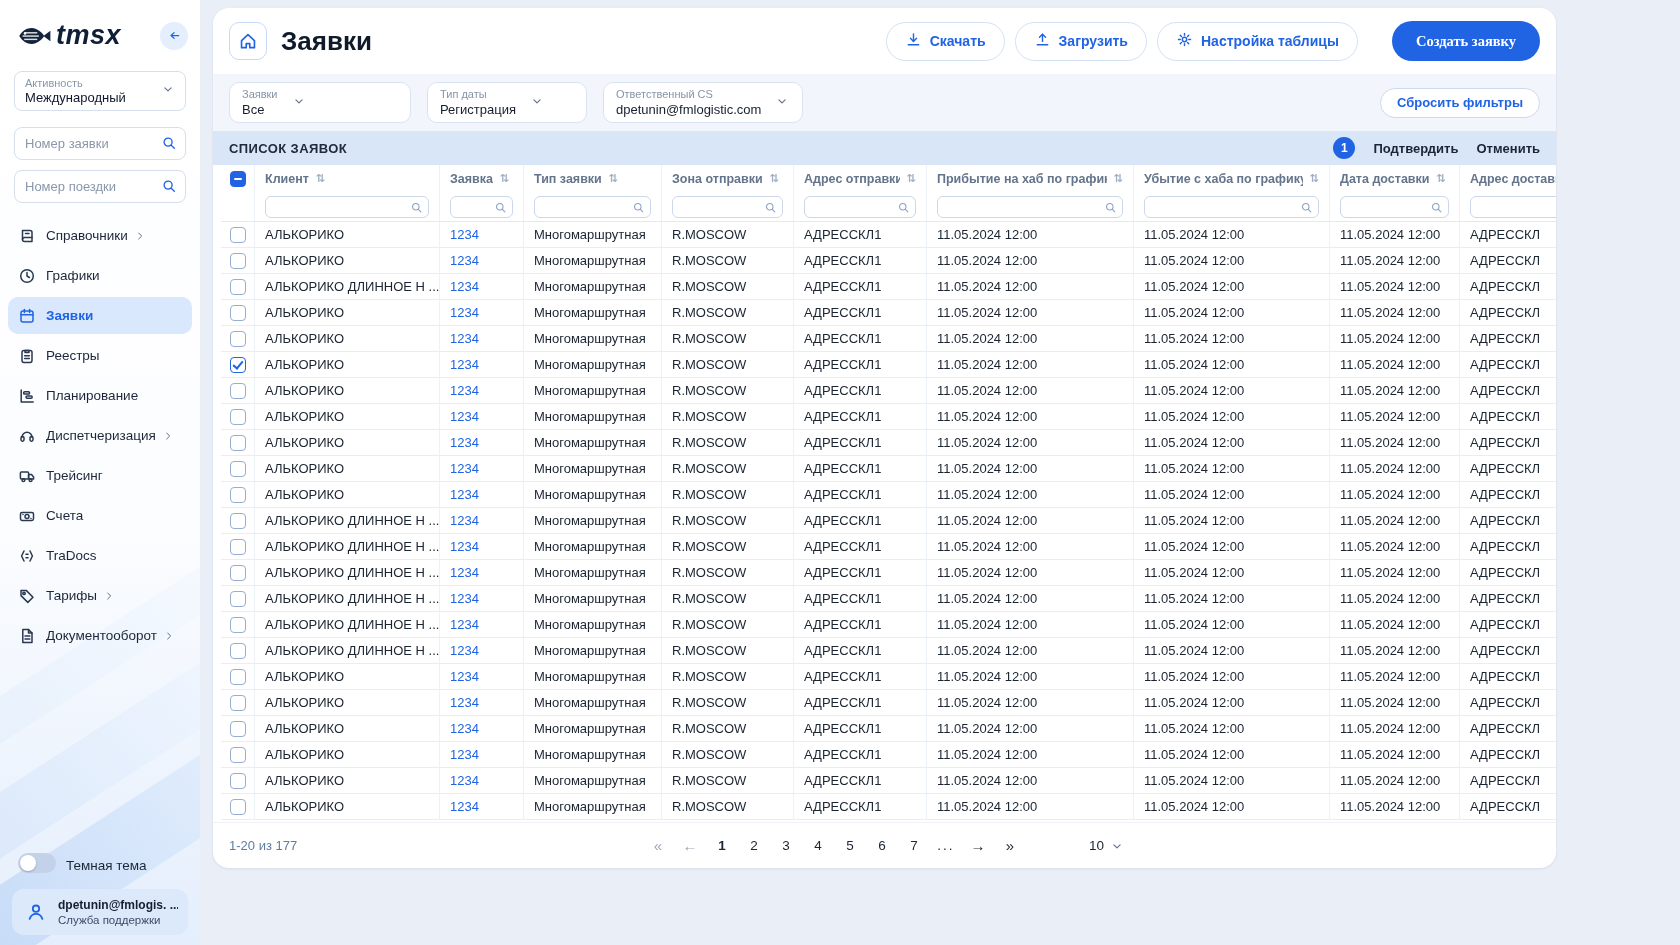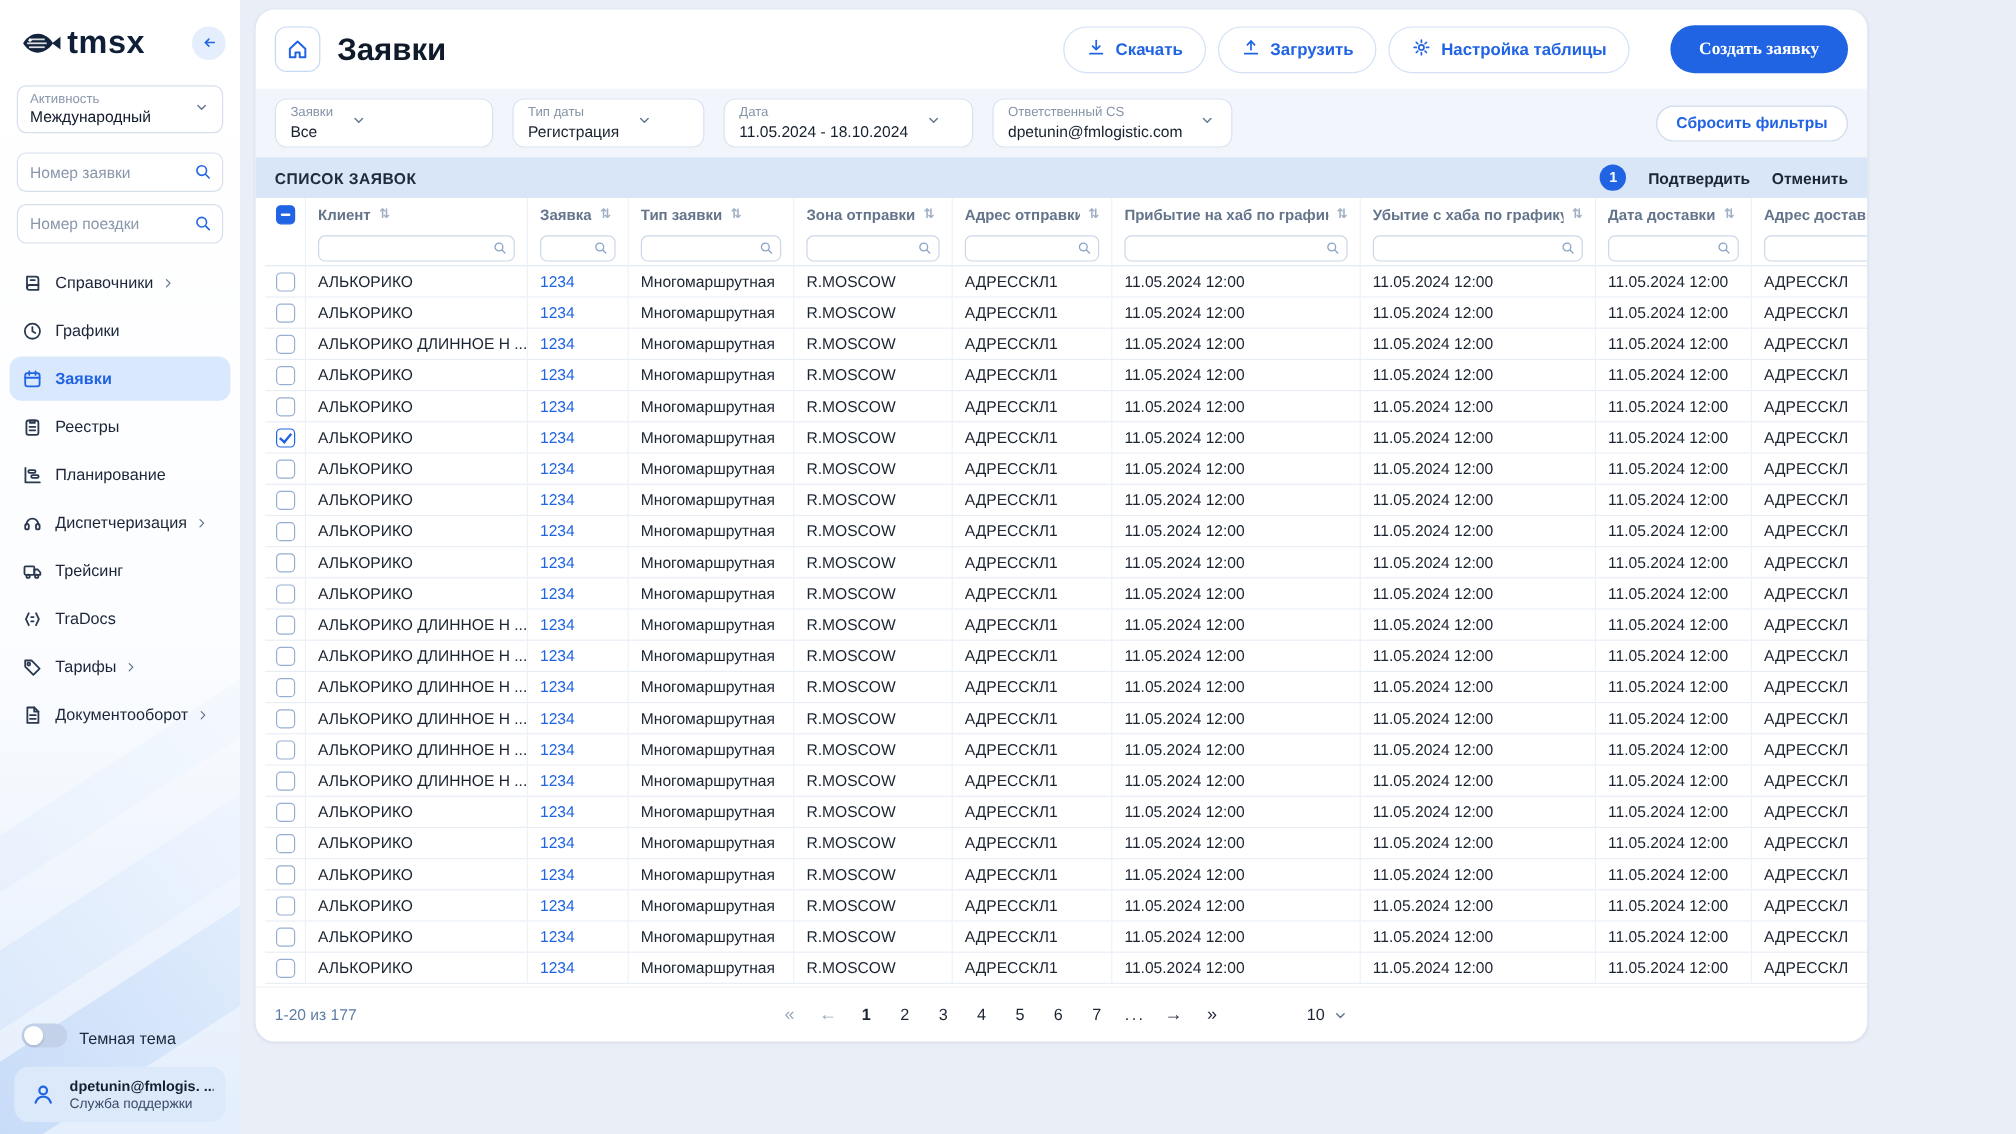--- a/index.html
+++ b/index.html
@@ -15,21 +15,21 @@
   .sidebar {
     position:absolute; left:0; top:0; width:200px; height:945px;
     background:linear-gradient(180deg,#ffffff 0%,#fcfdff 55%,#e4eefc 100%);
     overflow:hidden;
   }
   .ribbon { position:absolute; pointer-events:none; z-index:1; border-radius:10px; }
   .ribbon1 { left:-70px; bottom:150px; width:320px; height:56px; background:linear-gradient(90deg,#d7e6fa,#eef5ff); transform:rotate(-33deg); opacity:.85; }
   .ribbon2 { left:-60px; bottom:55px;  width:340px; height:70px; background:linear-gradient(90deg,#c2d8f7,#e2eefd); transform:rotate(-33deg); opacity:.9; }
   .ribbon3 { left:-80px; bottom:260px; width:330px; height:40px; background:linear-gradient(90deg,#e3eefb,#f4f9ff); transform:rotate(-33deg); opacity:.8; }
 
-  .logo-row { display:flex; align-items:center; padding:20px 12px 8px 16px; position:relative; z-index:2; }
+  .logo-row { display:flex; align-items:center; padding:20px 12px 8px 16px; position:relative; z-index:2;font-style:italic; }
   .logo-icon svg { width:36px; height:26px; display:block; }
   .logo-text { font-size:27px; font-weight:700; letter-spacing:.5px; color:#0f1f38; margin-left:4px; }
   .collapse-btn { margin-left:auto; width:28px; height:28px; border-radius:50%; border:none; background:#e4eefc; color:#2064e4; display:flex; align-items:center; justify-content:center; cursor:pointer; }
   .collapse-btn svg { width:15px; height:15px; }
 
   .activity-box { margin:12px 14px 16px; border:1px solid #d6dfec; border-radius:8px; background:#fff;
     padding:5px 10px; display:flex; align-items:center; position:relative; z-index:2; cursor:pointer; }
   .chip-texts, .activity-texts { display:flex; flex-direction:column; min-width:0; }
   .activity-label { font-size:11px; color:#8a97ab; }
   .activity-value { font-size:13px; color:#0f172a; margin-top:1px; }
@@ -277,20 +277,30 @@
       <div class="menu-item">
         <span class="mi-icon">
           <svg class="stroke" viewBox="0 0 18 18">
             <rect x="2.4" y="5" width="8.2" height="7" rx="1"></rect>
             <path d="M10.6 7.6h2.9l2.1 2.5v1.9h-5z"></path>
             <circle cx="5.4" cy="13.2" r="1.4"></circle>
             <circle cx="12.6" cy="13.2" r="1.4"></circle>
           </svg>
         </span>
         <span class="mi-label">Трейсинг</span>
+      </div>
+      <div class="menu-item">
+        <span class="mi-icon">
+          <svg class="stroke" viewBox="0 0 18 18">
+            <rect x="2.5" y="5.4" width="13" height="8" rx="1.6"></rect>
+            <circle cx="9" cy="9.4" r="2"></circle>
+            <path d="M5 7.4h.01M13 11.4h.01"></path>
+          </svg>
+        </span>
+        <span class="mi-label">Счета</span>
       </div>
       <div class="menu-item">
         <span class="mi-icon">
           <svg class="stroke" viewBox="0 0 18 18">
             <path d="M6 4 3.6 9 6 14"></path>
             <path d="M12 4l2.4 5L12 14"></path>
             <line x1="8" y1="7.2" x2="10" y2="7.2"></line>
             <line x1="8" y1="10.8" x2="10" y2="10.8"></line>
           </svg>
         </span>
@@ -401,29 +411,20 @@
     </div>
     <div class="chip chip-datetype">
       <div class="chip-texts">
         <span class="chip-label">Тип даты</span>
         <span class="chip-value">Регистрация</span>
       </div>
       <span class="chev"><svg class="stroke" viewBox="0 0 18 18">
             <path d="M5 7.5 9 11.5 13 7.5"></path>
           </svg></span>
     </div>
-    <div class="chip chip-date">
-      <div class="chip-texts">
-        <span class="chip-label">Дата</span>
-        <span class="chip-value">11.05.2024 - 18.10.2024</span>
-      </div>
-      <span class="chev"><svg class="stroke" viewBox="0 0 18 18">
-            <path d="M5 7.5 9 11.5 13 7.5"></path>
-          </svg></span>
-    </div>
     <div class="chip chip-resp">
       <div class="chip-texts">
         <span class="chip-label">Ответственный CS</span>
         <span class="chip-value">dpetunin@fmlogistic.com</span>
       </div>
       <span class="chev"><svg class="stroke" viewBox="0 0 18 18">
             <path d="M5 7.5 9 11.5 13 7.5"></path>
           </svg></span>
     </div>
     <button class="reset-btn">Сбросить фильтры</button>

